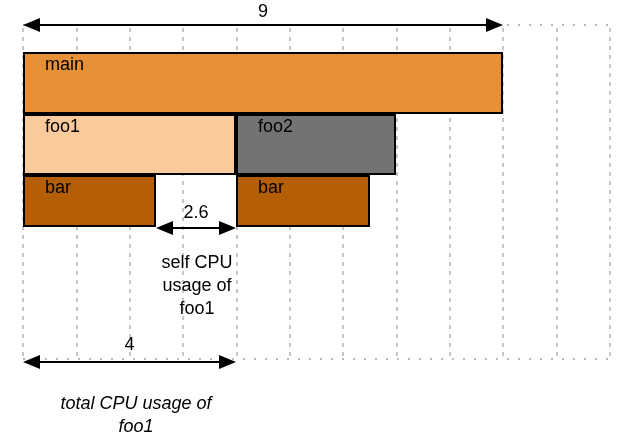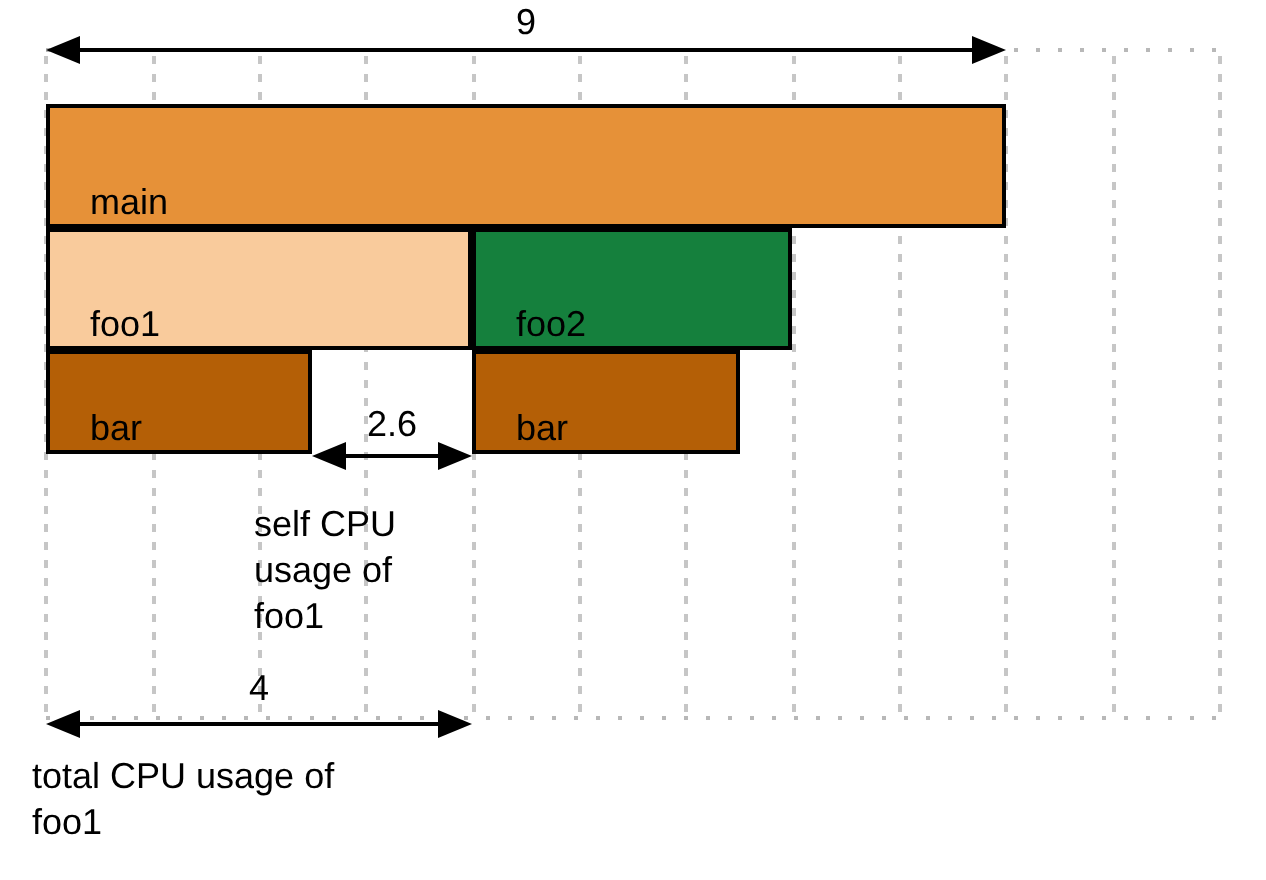--- a/index.html
+++ b/index.html
@@ -23,47 +23,47 @@
     z-index:1;
   }
   .hdots.top{top:24px;}
   .hdots.bottom{top:358px;}
   
   .frame{
     position:absolute;
     border:2px solid #000;
     box-sizing:border-box;
     z-index:2;
-    display:flex;align-items:flex-end;
+    display:flex;align-items:flex-start;
     padding-left:20px;
     font-size:18px;
   }
   .f-main {left:23px; top:52px;  width:480px; height:62px; background:#E69138;}
   .f-foo1 {left:23px; top:114px; width:213px; height:61px; background:#F9CB9C;}
-  .f-foo2 {left:236px;top:114px; width:160px; height:61px; background:#15803d;}
+  .f-foo2 {left:236px;top:114px; width:160px; height:61px; background:#737373;}
   .f-bar1 {left:23px; top:175px; width:133px; height:52px; background:#B45F06;}
   .f-bar2 {left:236px;top:175px; width:134px; height:52px; background:#B45F06;}
   
   .arrow{position:absolute;height:16px;z-index:3;}
   .arrow .line{position:absolute;left:13px;right:13px;top:7px;height:2px;background:#000;}
   .arrow .ah{position:absolute;top:1px;width:0;height:0;
     border-top:7px solid transparent;border-bottom:7px solid transparent;}
   .arrow .ah.left{left:0;border-right:17px solid #000;}
   .arrow .ah.right{right:0;border-left:17px solid #000;}
   .a-total {left:23px; top:17px;  width:480px;}
   .a-self  {left:156px;top:220px; width:80px;}
   .a-foo1t {left:23px; top:354px; width:213px;}
   
   .mlabel{position:absolute;z-index:4;font-size:18px;text-align:center;line-height:20px;}
   .l-total {left:23px; top:1px;  width:480px;}
   .l-self  {left:146px;top:202px;width:100px;}
   .l-foo1t {left:23px; top:334px;width:213px;}
-  .caption{position:absolute;z-index:4;font-size:18px;line-height:23px;white-space:pre-line;}
+  .caption{position:absolute;z-index:4;font-size:18px;line-height:23px;text-align:center;white-space:pre-line;}
   .c-self {left:127px;top:251px;width:140px;}
-  .c-foo1t{left:16px; top:377px;width:240px;}
+  .c-foo1t{left:16px; top:392px;width:240px;font-style:italic;}
 </style>
 </head>
 <body>
 
 <div id="canvas">
 
   <div class="hdots top"></div>
   <div class="hdots bottom"></div>
 
   <div class="vgrid" style="left:22px"></div>

